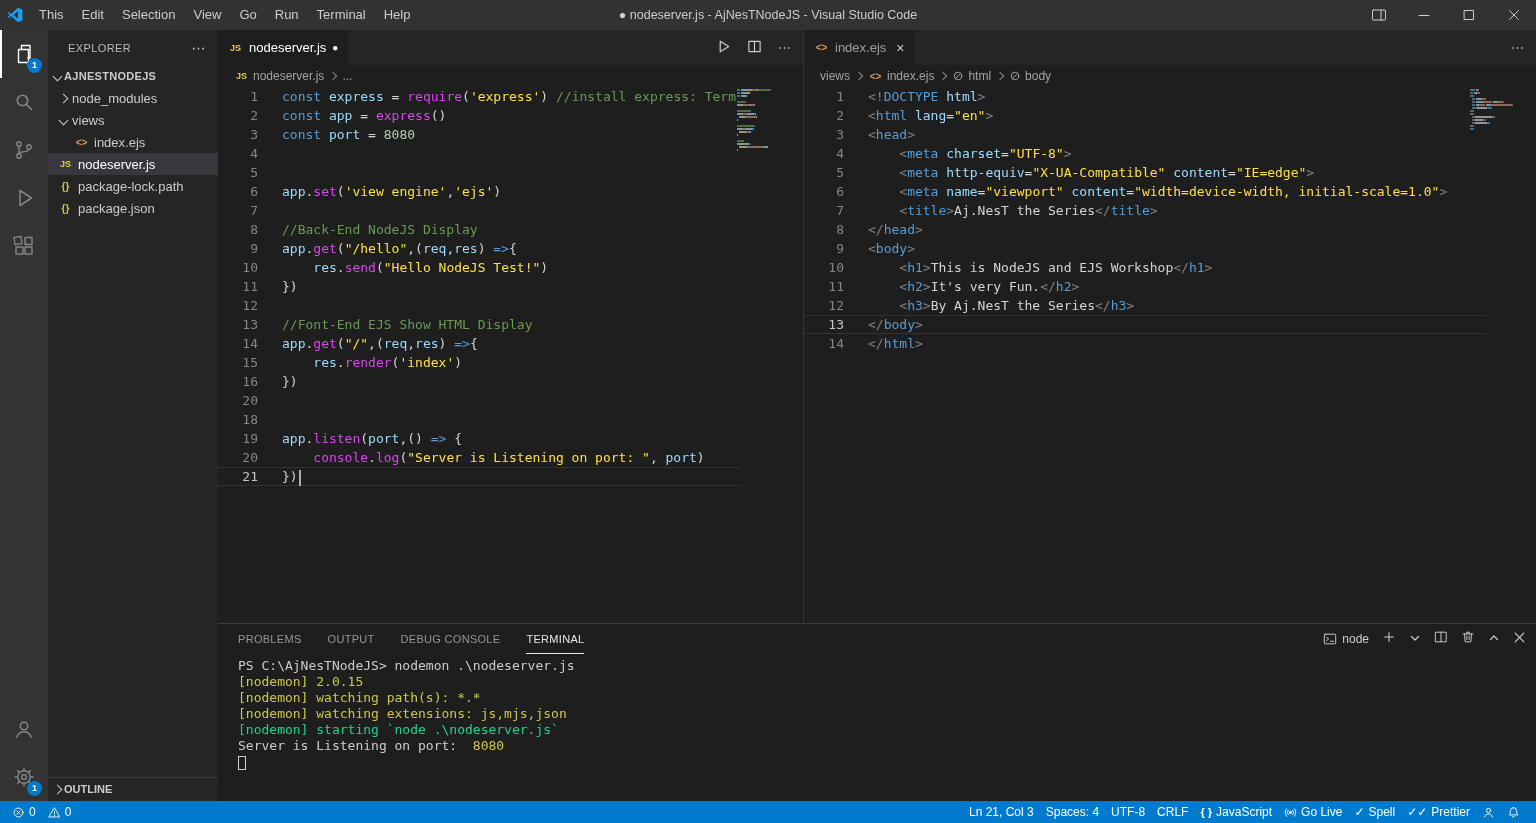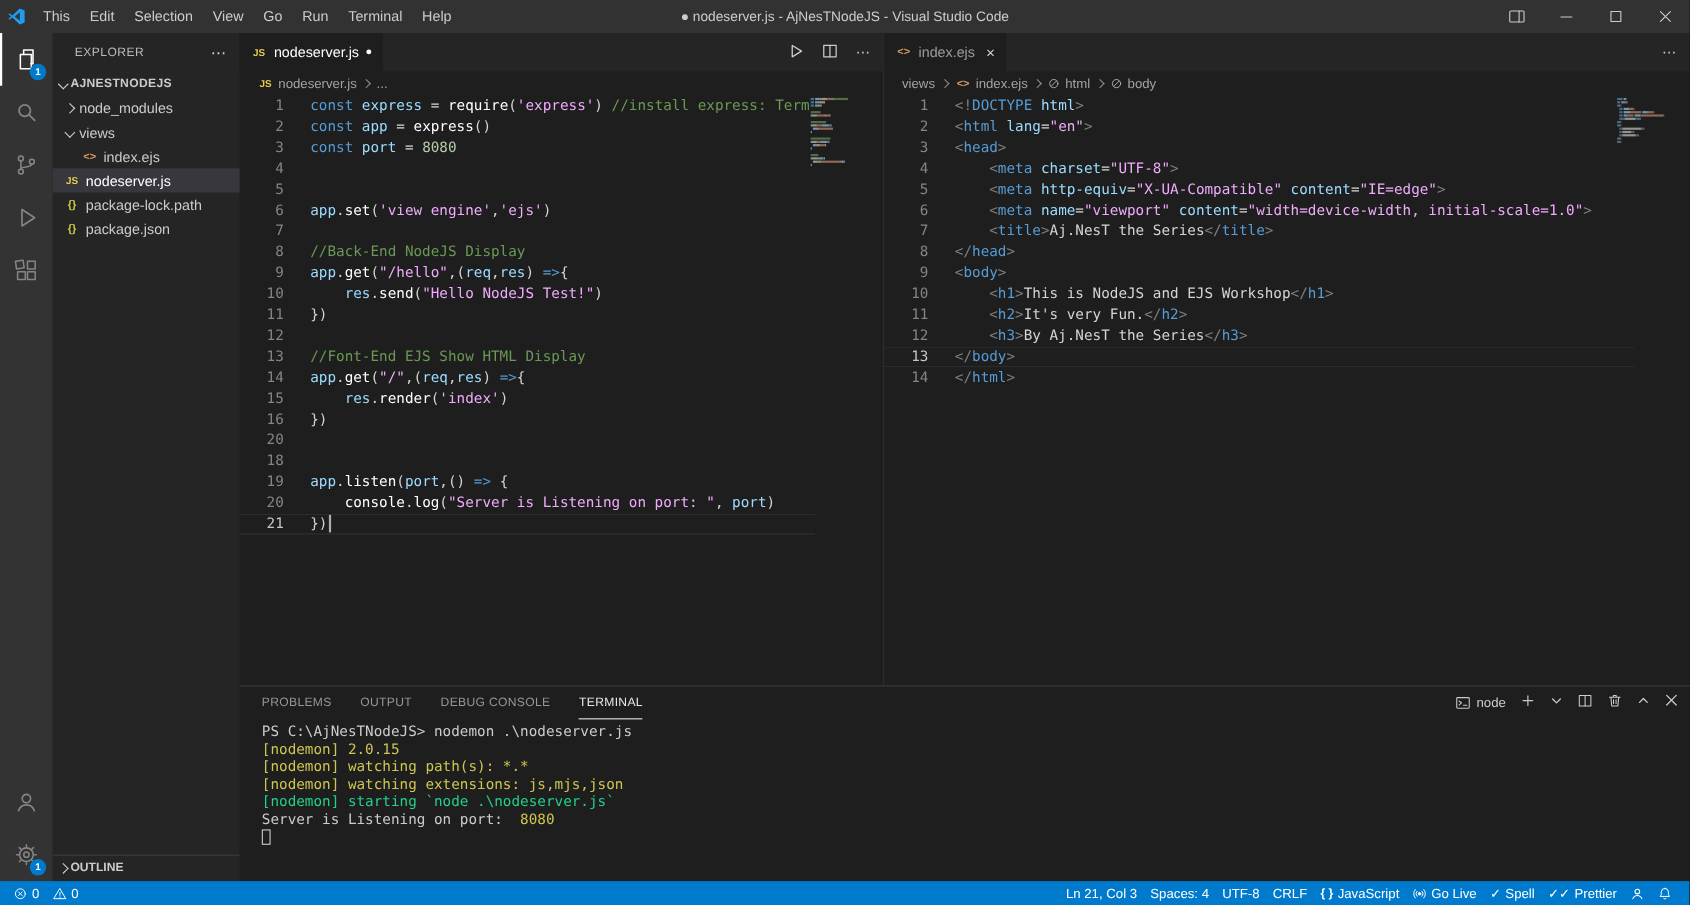--- a/index.html
+++ b/index.html
@@ -58,21 +58,21 @@
   .tab-actions{margin-left:auto;display:flex;align-items:center;gap:16px;padding-right:12px;color:#cccccc;}
   .breadcrumb{height:22px;display:flex;align-items:center;font-size:12px;color:#a3a3a3;padding-left:16px;gap:4px;flex-shrink:0;white-space:nowrap;}
   .code{flex:1;position:relative;overflow:hidden;font-family:"DejaVu Sans Mono",monospace;font-size:13px;line-height:19px;}
   .group.left .code .lines{padding-right:62px;}
   .group.right .code .lines{padding-right:50px;}
   .code-line{display:flex;height:19px;}
   .code-line.active{box-shadow:inset 0 1px 0 #323232, inset 0 -1px 0 #323232;}
   .ln{width:40px;text-align:right;padding-right:24px;color:#858585;flex-shrink:0;user-select:none;}
   .code-line.active .ln{color:#c6c6c6;}
   .lt{white-space:pre;overflow:hidden;flex:1;}
-  .tk-k{color:#569cd6}.tk-v{color:#9cdcfe}.tk-f{color:#ffffff}.tk-s{color:#f0abfc}.tk-n{color:#b5cea8}
+  .tk-k{color:#569cd6}.tk-v{color:#9cdcfe}.tk-f{color:#d946ef}.tk-s{color:#fde047}.tk-n{color:#b5cea8}
   .tk-c{color:#6a9955}.tk-p{color:#d4d4d4}.tk-g{color:#808080}.tk-t{color:#569cd6}.tk-a{color:#9cdcfe}
   .cursor{display:inline-block;width:2px;height:16px;background:#aeafad;vertical-align:middle;margin-left:1px;}
   .minimap{position:absolute;top:2px;right:14px;width:52px;}
   .mm-line{height:2px;margin-bottom:1px;display:flex;}
   .mm-seg{height:2px;opacity:.65;flex-shrink:0;}
 
   
   .panel{height:178px;border-top:1px solid #3c3c3c;display:flex;flex-direction:column;background:#1e1e1e;box-sizing:border-box;flex-shrink:0;}
   .panel-header{height:30px;display:flex;align-items:center;padding:0 10px 0 20px;flex-shrink:0;}
   .panel-tabs{display:flex;height:100%;}

